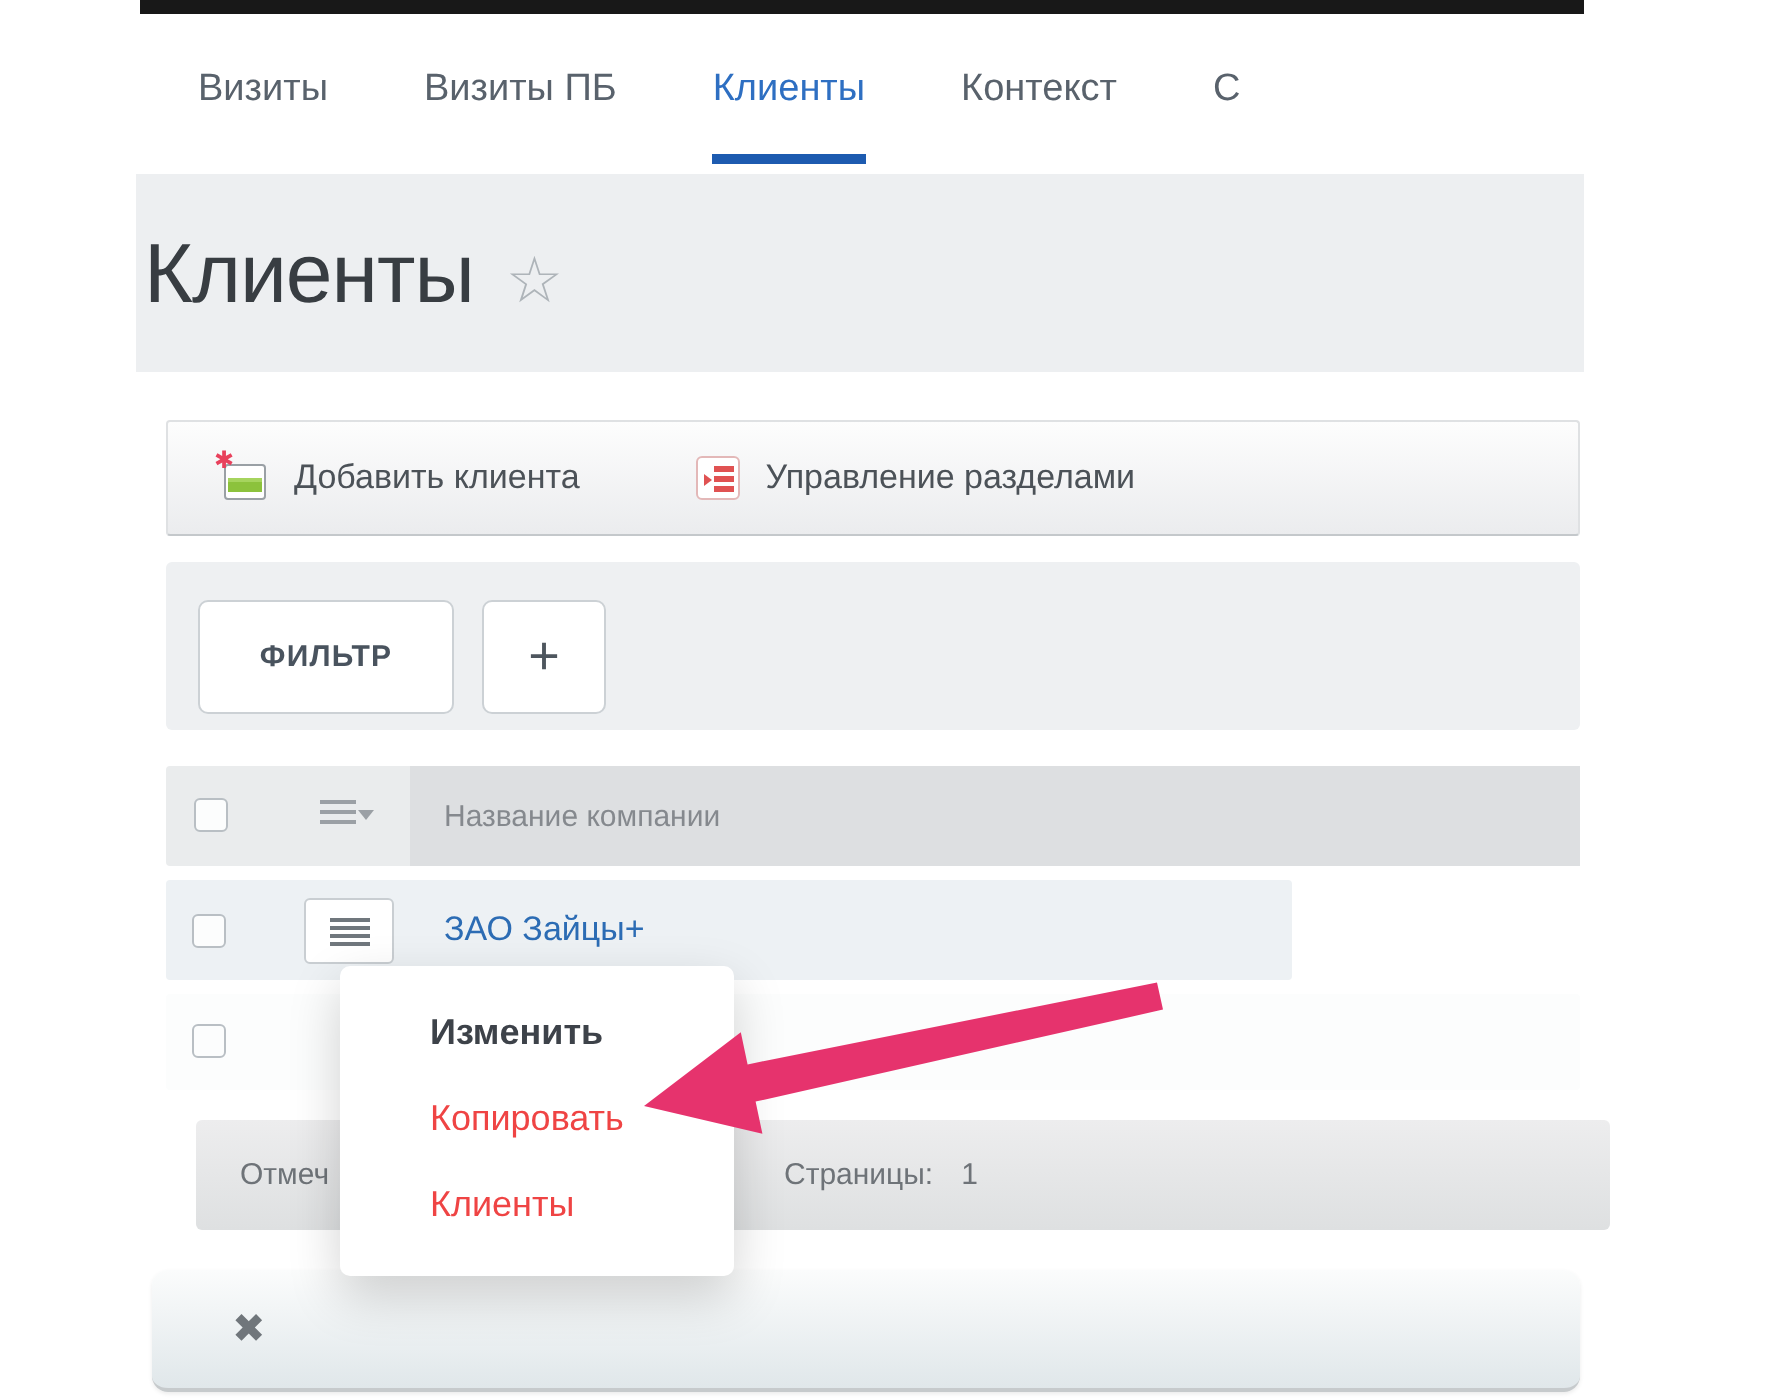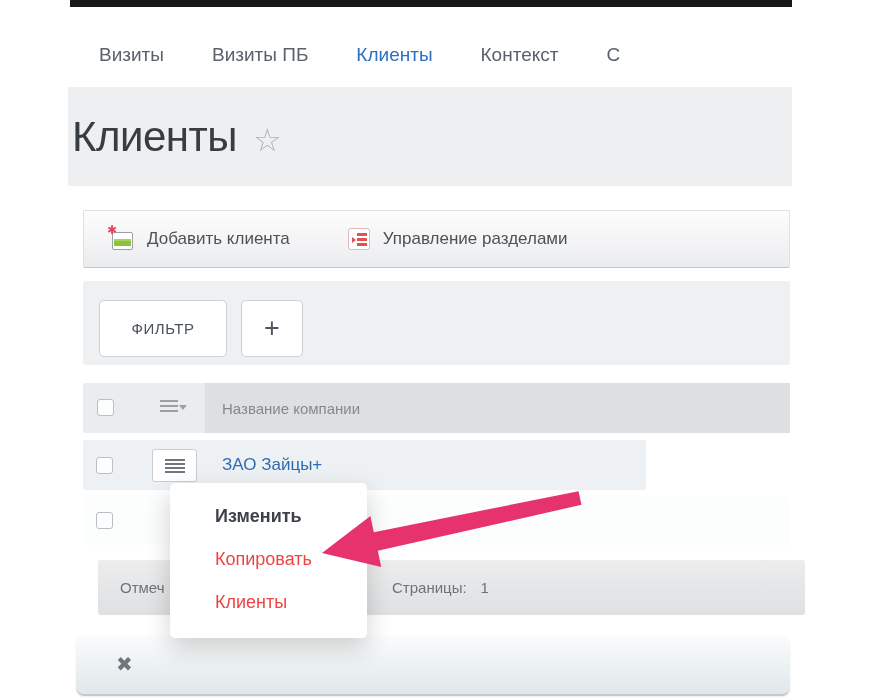--- a/index.html
+++ b/index.html
@@ -4,21 +4,21 @@
 <style>
   * { margin:0; padding:0; box-sizing:border-box; }
   html,body { width:889px; height:700px; background:#ffffff; overflow:hidden;
               font-family:"Liberation Sans","DejaVu Sans",sans-serif; }
   .canvas { position:relative; width:889px; height:700px; background:#fff; }
 
   
   .topbar { position:absolute; left:70px; top:0; width:722px; height:7px; background:#181818; }
 
   
-  .nav { position:absolute; left:70px; top:22px; width:722px; height:70px;
+  .nav { position:absolute; left:70px; top:12px; width:722px; height:70px;
          display:flex; align-items:stretch; padding-left:29px; column-gap:78px; overflow:hidden;gap:48px; }
   .tab { display:flex; align-items:center; height:70px; font-size:19px; color:#59626c;
          border-bottom:5px solid transparent; white-space:nowrap; cursor:pointer; }
   .tab.active { color:#2e6fc2; border-bottom-color:#1d5bb0; }
 
   
   .title-band { position:absolute; left:68px; top:87px; width:724px; height:99px;
                 background:#edeff1; display:flex; align-items:center; padding-left:4px; }
   .page-title { font-size:42px; font-weight:300; color:#383d42; letter-spacing:-0.5px; }
   .fav-star { font-size:32px; color:#aeb4b9; margin-left:16px; margin-top:6px; }
@@ -48,21 +48,21 @@
         border-top:3px solid transparent; border-bottom:3px solid transparent;
         border-left:4px solid #e05252; background:none; }
 
   .icon-bp { width:20px; height:20px; flex-shrink:0; }
 
   
   .filter-panel { position:absolute; left:83px; top:281px; width:707px; height:84px;
                   background:#eef0f2; border-radius:3px; }
   .btn-filter { position:absolute; left:16px; top:19px; width:128px; height:57px;
                 background:#fff; border:1px solid #ccd1d5; border-radius:5px;
-                font-size:15px; font-weight:normal; letter-spacing:0.6px; color:#49535e;
+                font-size:15px; font-weight:bold; letter-spacing:0.6px; color:#49535e;
                 display:flex; align-items:center; justify-content:center; cursor:pointer; }
   .btn-addfilter { position:absolute; left:158px; top:19px; width:62px; height:57px;
                 background:#fff; border:1px solid #ccd1d5; border-radius:5px;
                 font-size:27px; font-weight:300; color:#4e565e;
                 display:flex; align-items:center; justify-content:center; cursor:pointer; }
 
   
   .grid-header { position:absolute; left:83px; top:383px; width:707px; height:66px; display:flex; }
   .gh-left { width:122px; height:50px; background:#eaeced; border-radius:2px 0 0 2px; position:relative; }
   .gh-main { flex:1; height:50px; background:#dddfe1; display:flex; align-items:center;

